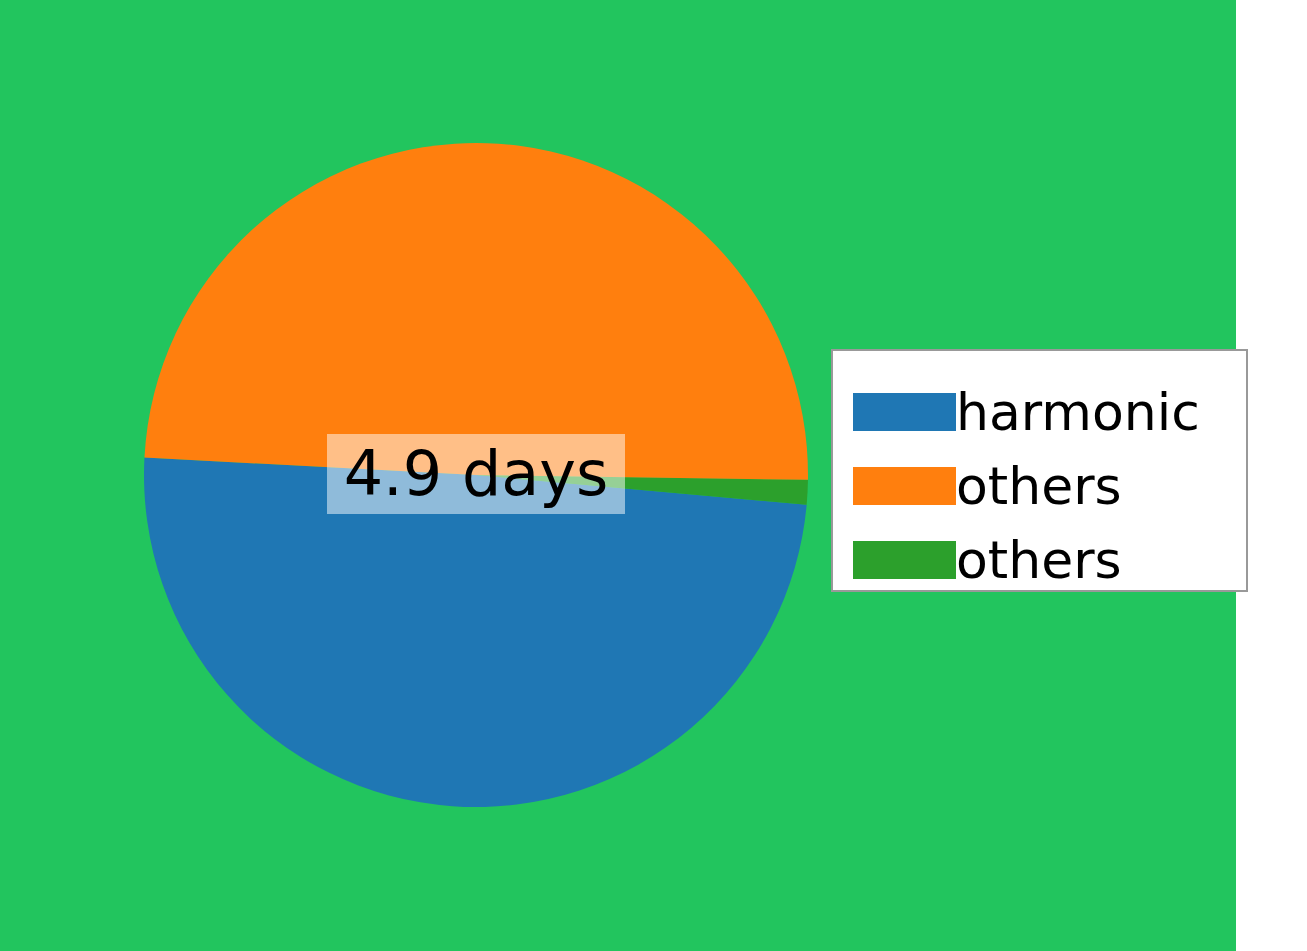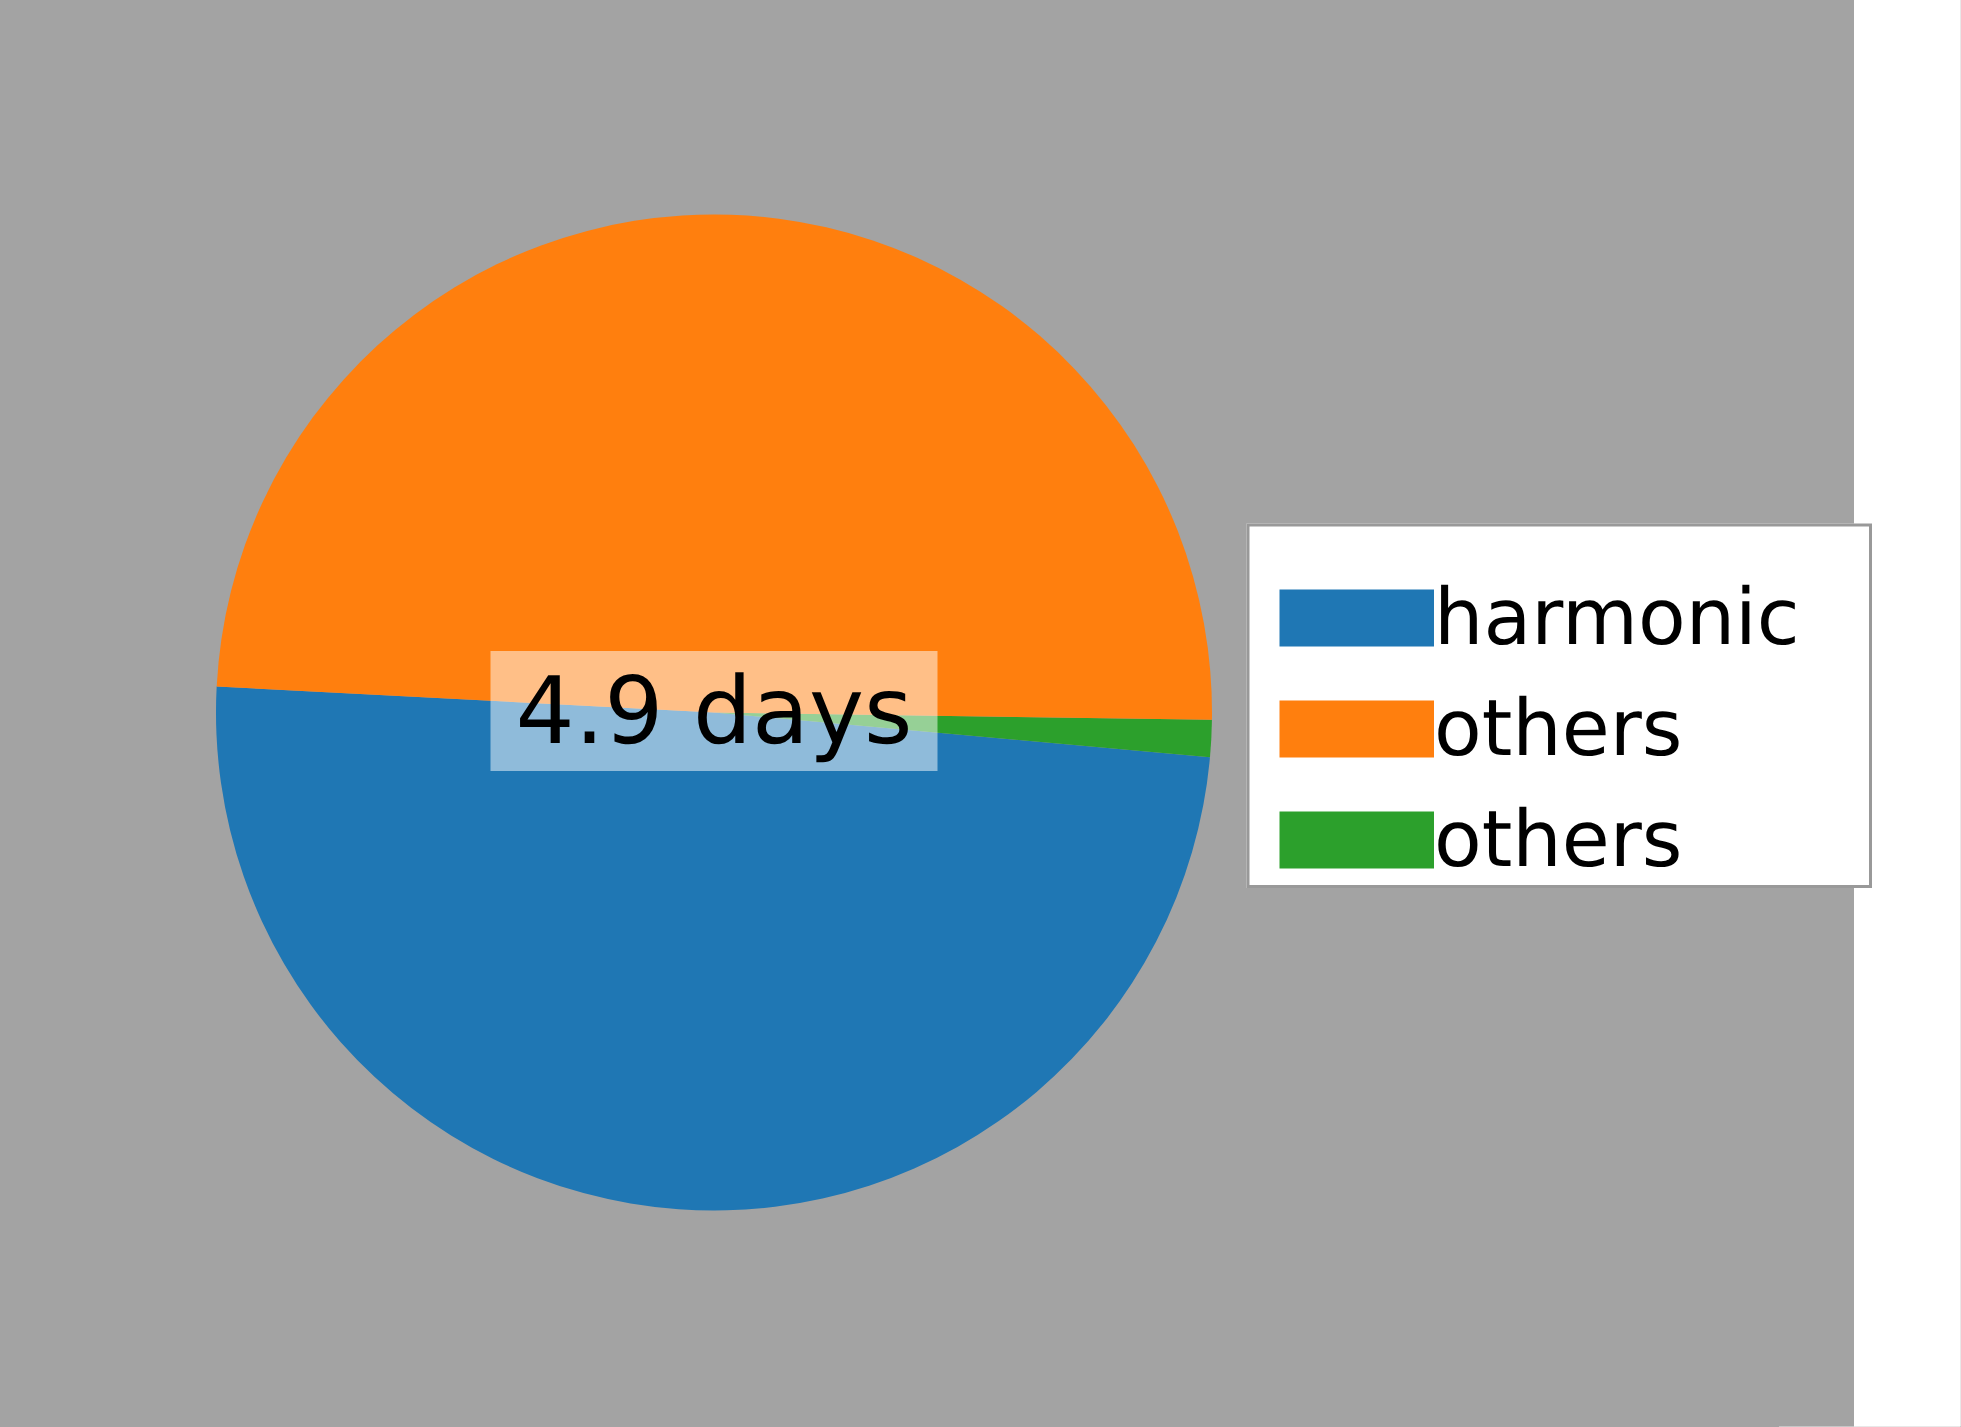--- a/index.html
+++ b/index.html
@@ -10,21 +10,21 @@
   body {
     width: 1307px;
     height: 951px;
     overflow: hidden;
     font-family: "DejaVu Sans", sans-serif;
   }
   #figure {
     position: relative;
     width: 1236px;
     height: 951px;
-    background: #a3a3a3;
+    background: #22c55e;
   }
   #pie-svg {
     position: absolute;
     left: 0;
     top: 0;
     width: 1307px;
     height: 951px;
   }
   .pie-center-label {
     position: absolute;

